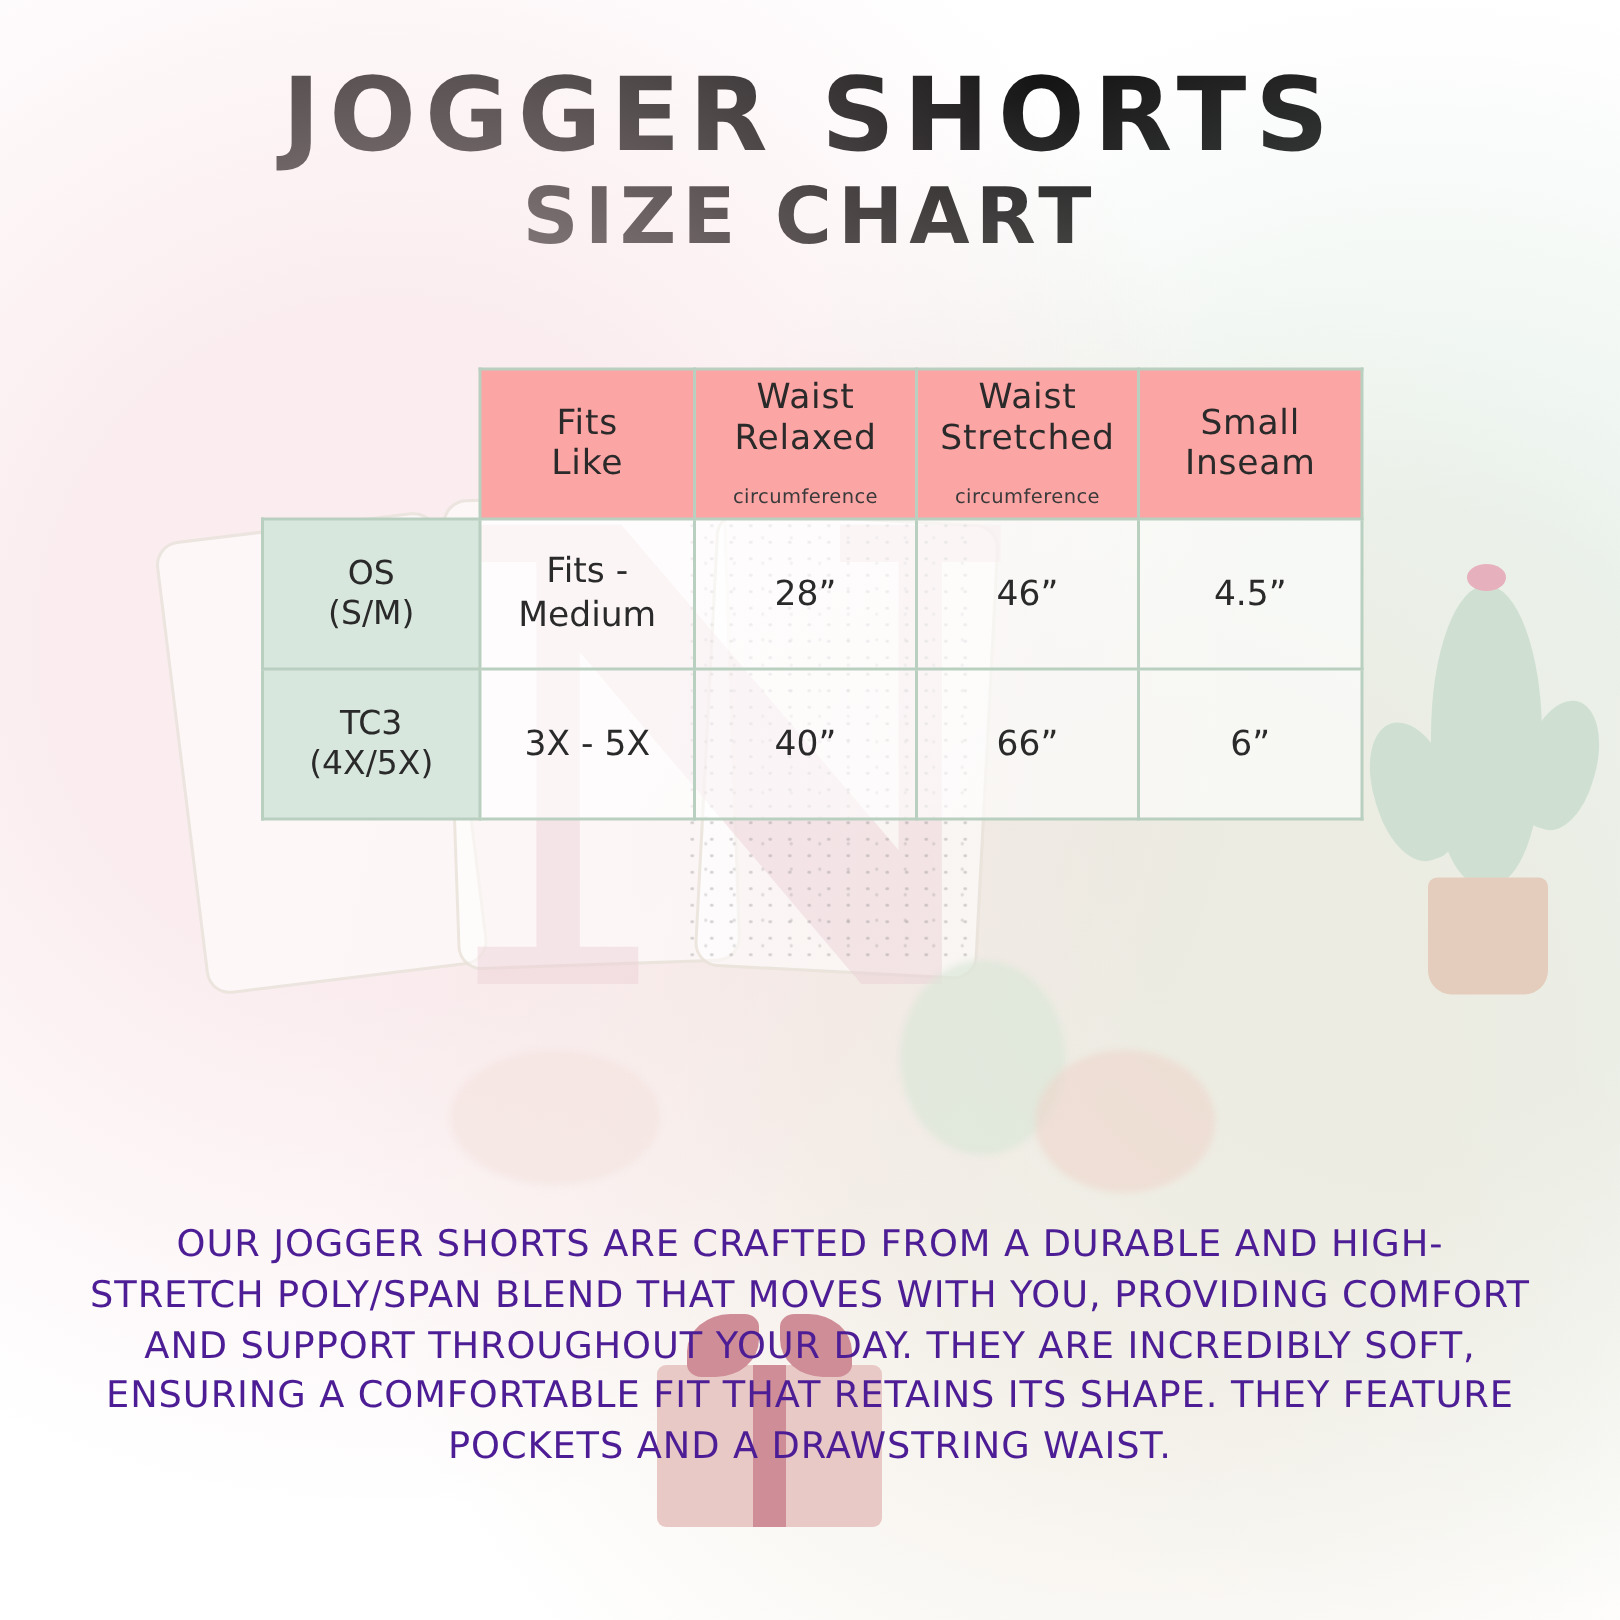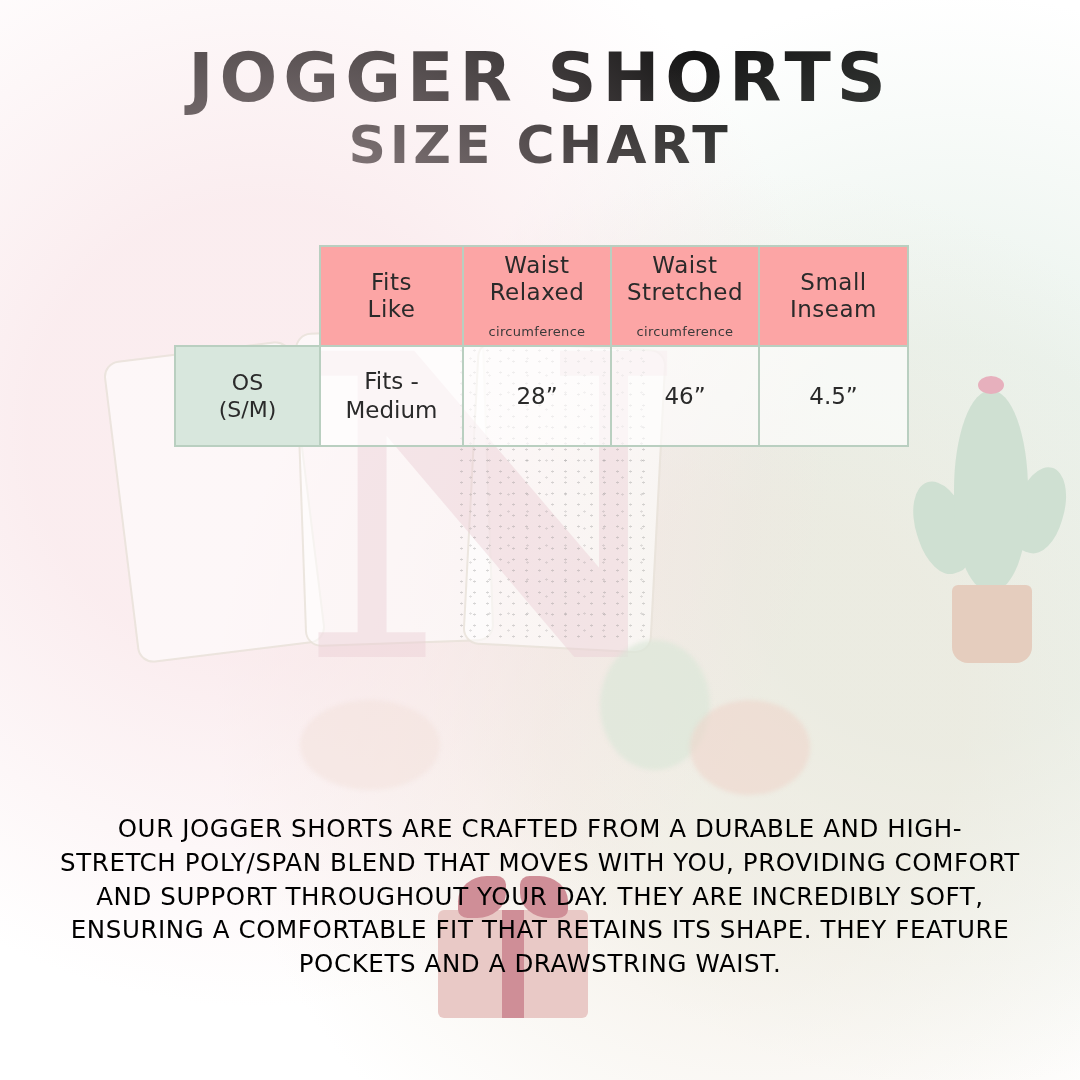--- a/index.html
+++ b/index.html
@@ -211,21 +211,21 @@
   
   .desc {
     position: absolute;
     left: 60px;
     right: 60px;
     top: 812px;
     text-align: center;
     font-size: 24.5px;
     line-height: 1.38;
     letter-spacing: 0.6px;
-    color: #000000;
+    color: #4c1d95;
     font-weight: 400;
   }
 </style>
 </head>
 <body>
 
 <div class="page">
 
   <div class="bg-art">
     <div class="bg-wash"></div>
@@ -296,19 +296,29 @@
             <span class="cell-line2">(S/M)</span>
           </td>
           <td>
             <span>Fits -</span>
             <span class="cell-line2">Medium</span>
           </td>
           <td>28”</td>
           <td>46”</td>
           <td>4.5”</td>
         </tr>
+        <tr>
+          <td class="sizecell">
+            <span>TC3</span>
+            <span class="cell-line2">(4X/5X)</span>
+          </td>
+          <td>3X - 5X</td>
+          <td>40”</td>
+          <td>66”</td>
+          <td>6”</td>
+        </tr>
       </tbody>
     </table>
   </div>
 
   <div class="desc">OUR JOGGER SHORTS ARE CRAFTED FROM A DURABLE AND HIGH-STRETCH POLY/SPAN BLEND THAT MOVES WITH YOU, PROVIDING COMFORT AND SUPPORT THROUGHOUT YOUR DAY. THEY ARE INCREDIBLY SOFT, ENSURING A COMFORTABLE FIT THAT RETAINS ITS SHAPE. THEY FEATURE POCKETS AND A DRAWSTRING WAIST.</div>
 
 </div>
 
 </body></html>

